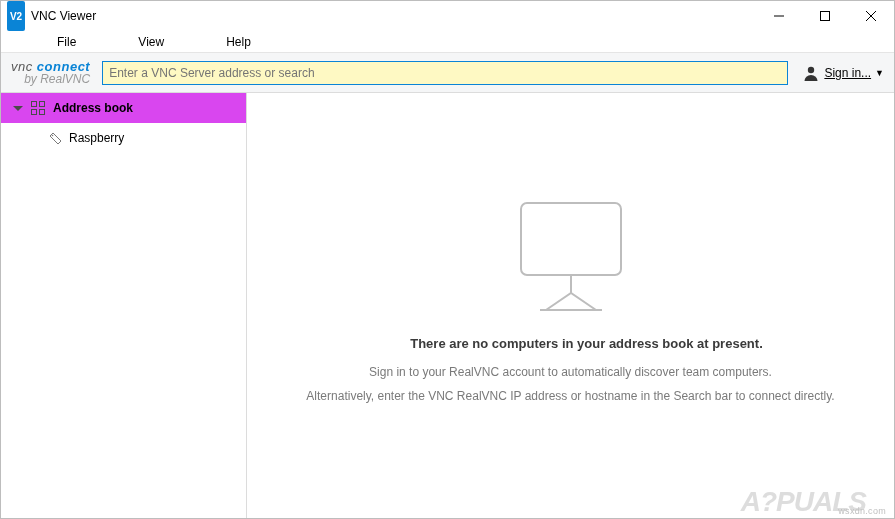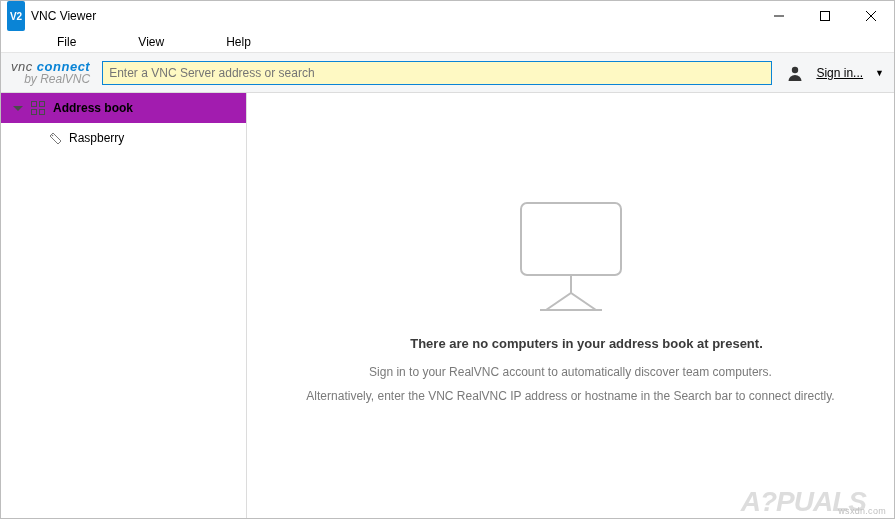--- a/index.html
+++ b/index.html
@@ -73,21 +73,21 @@
     flex: 1;
     height: 24px;
     border: 1px solid #0a84d6;
     padding: 0 6px;
     font-size: 12px;
     outline: none;
     background: #fef9c3;
   }
   .signin-wrap {
     display: flex; align-items: center;
-    gap: 12px;
+    gap: 4px;
     font-size: 12px;
     padding-left: 6px;
   }
   .signin-wrap .avatar {
     width: 18px; height: 18px;
     display: flex; align-items: center; justify-content: center;
   }
   .signin-wrap .label { text-decoration: underline; }
   .signin-wrap .caret { font-size: 9px; }
 
@@ -103,21 +103,21 @@
     background: #fff;
     font-size: 12px;
   }
   .sidebar .node {
     height: 30px;
     display: flex; align-items: center;
     padding-left: 12px;
     gap: 8px;
   }
   .sidebar .node.root {
-    background: #a21caf;
+    background: #d946ef;
     font-weight: 600;
   }
   .sidebar .node.child { padding-left: 48px; }
   .root-carat {
     width: 0; height: 0;
     border-left: 5px solid transparent;
     border-right: 5px solid transparent;
     border-top: 5px solid #4a4a4a;
   }
   .grid-icon {

